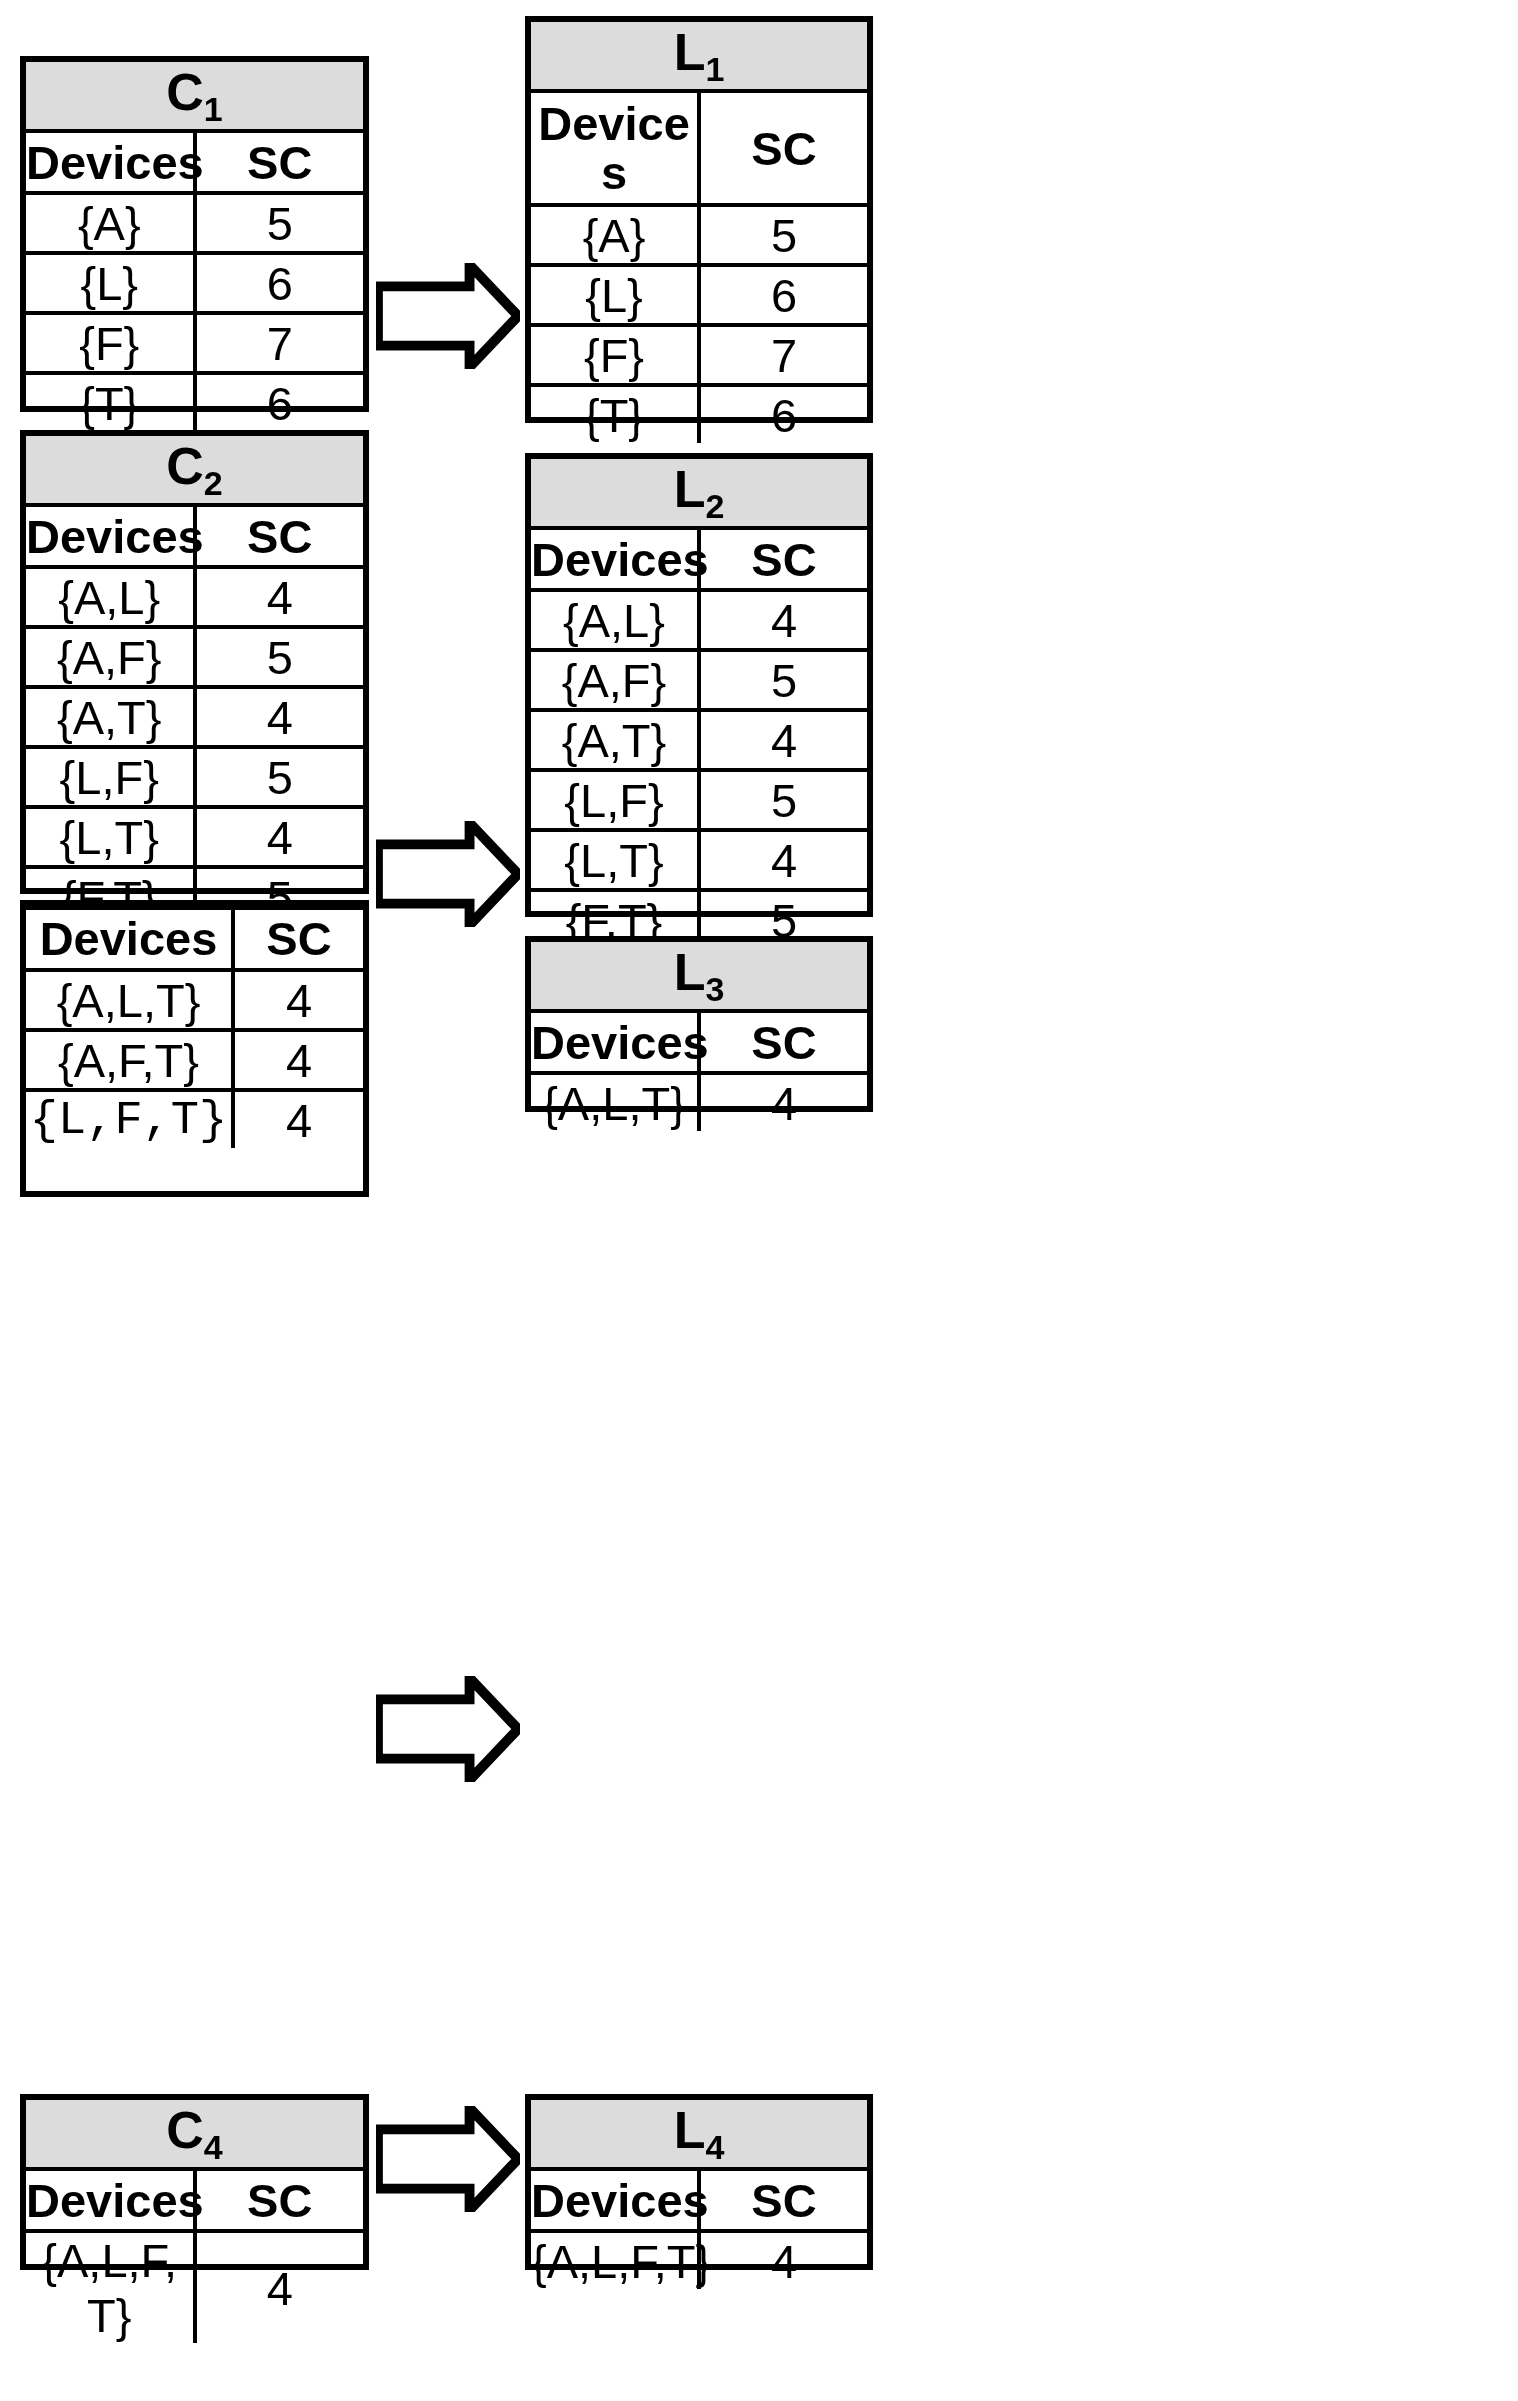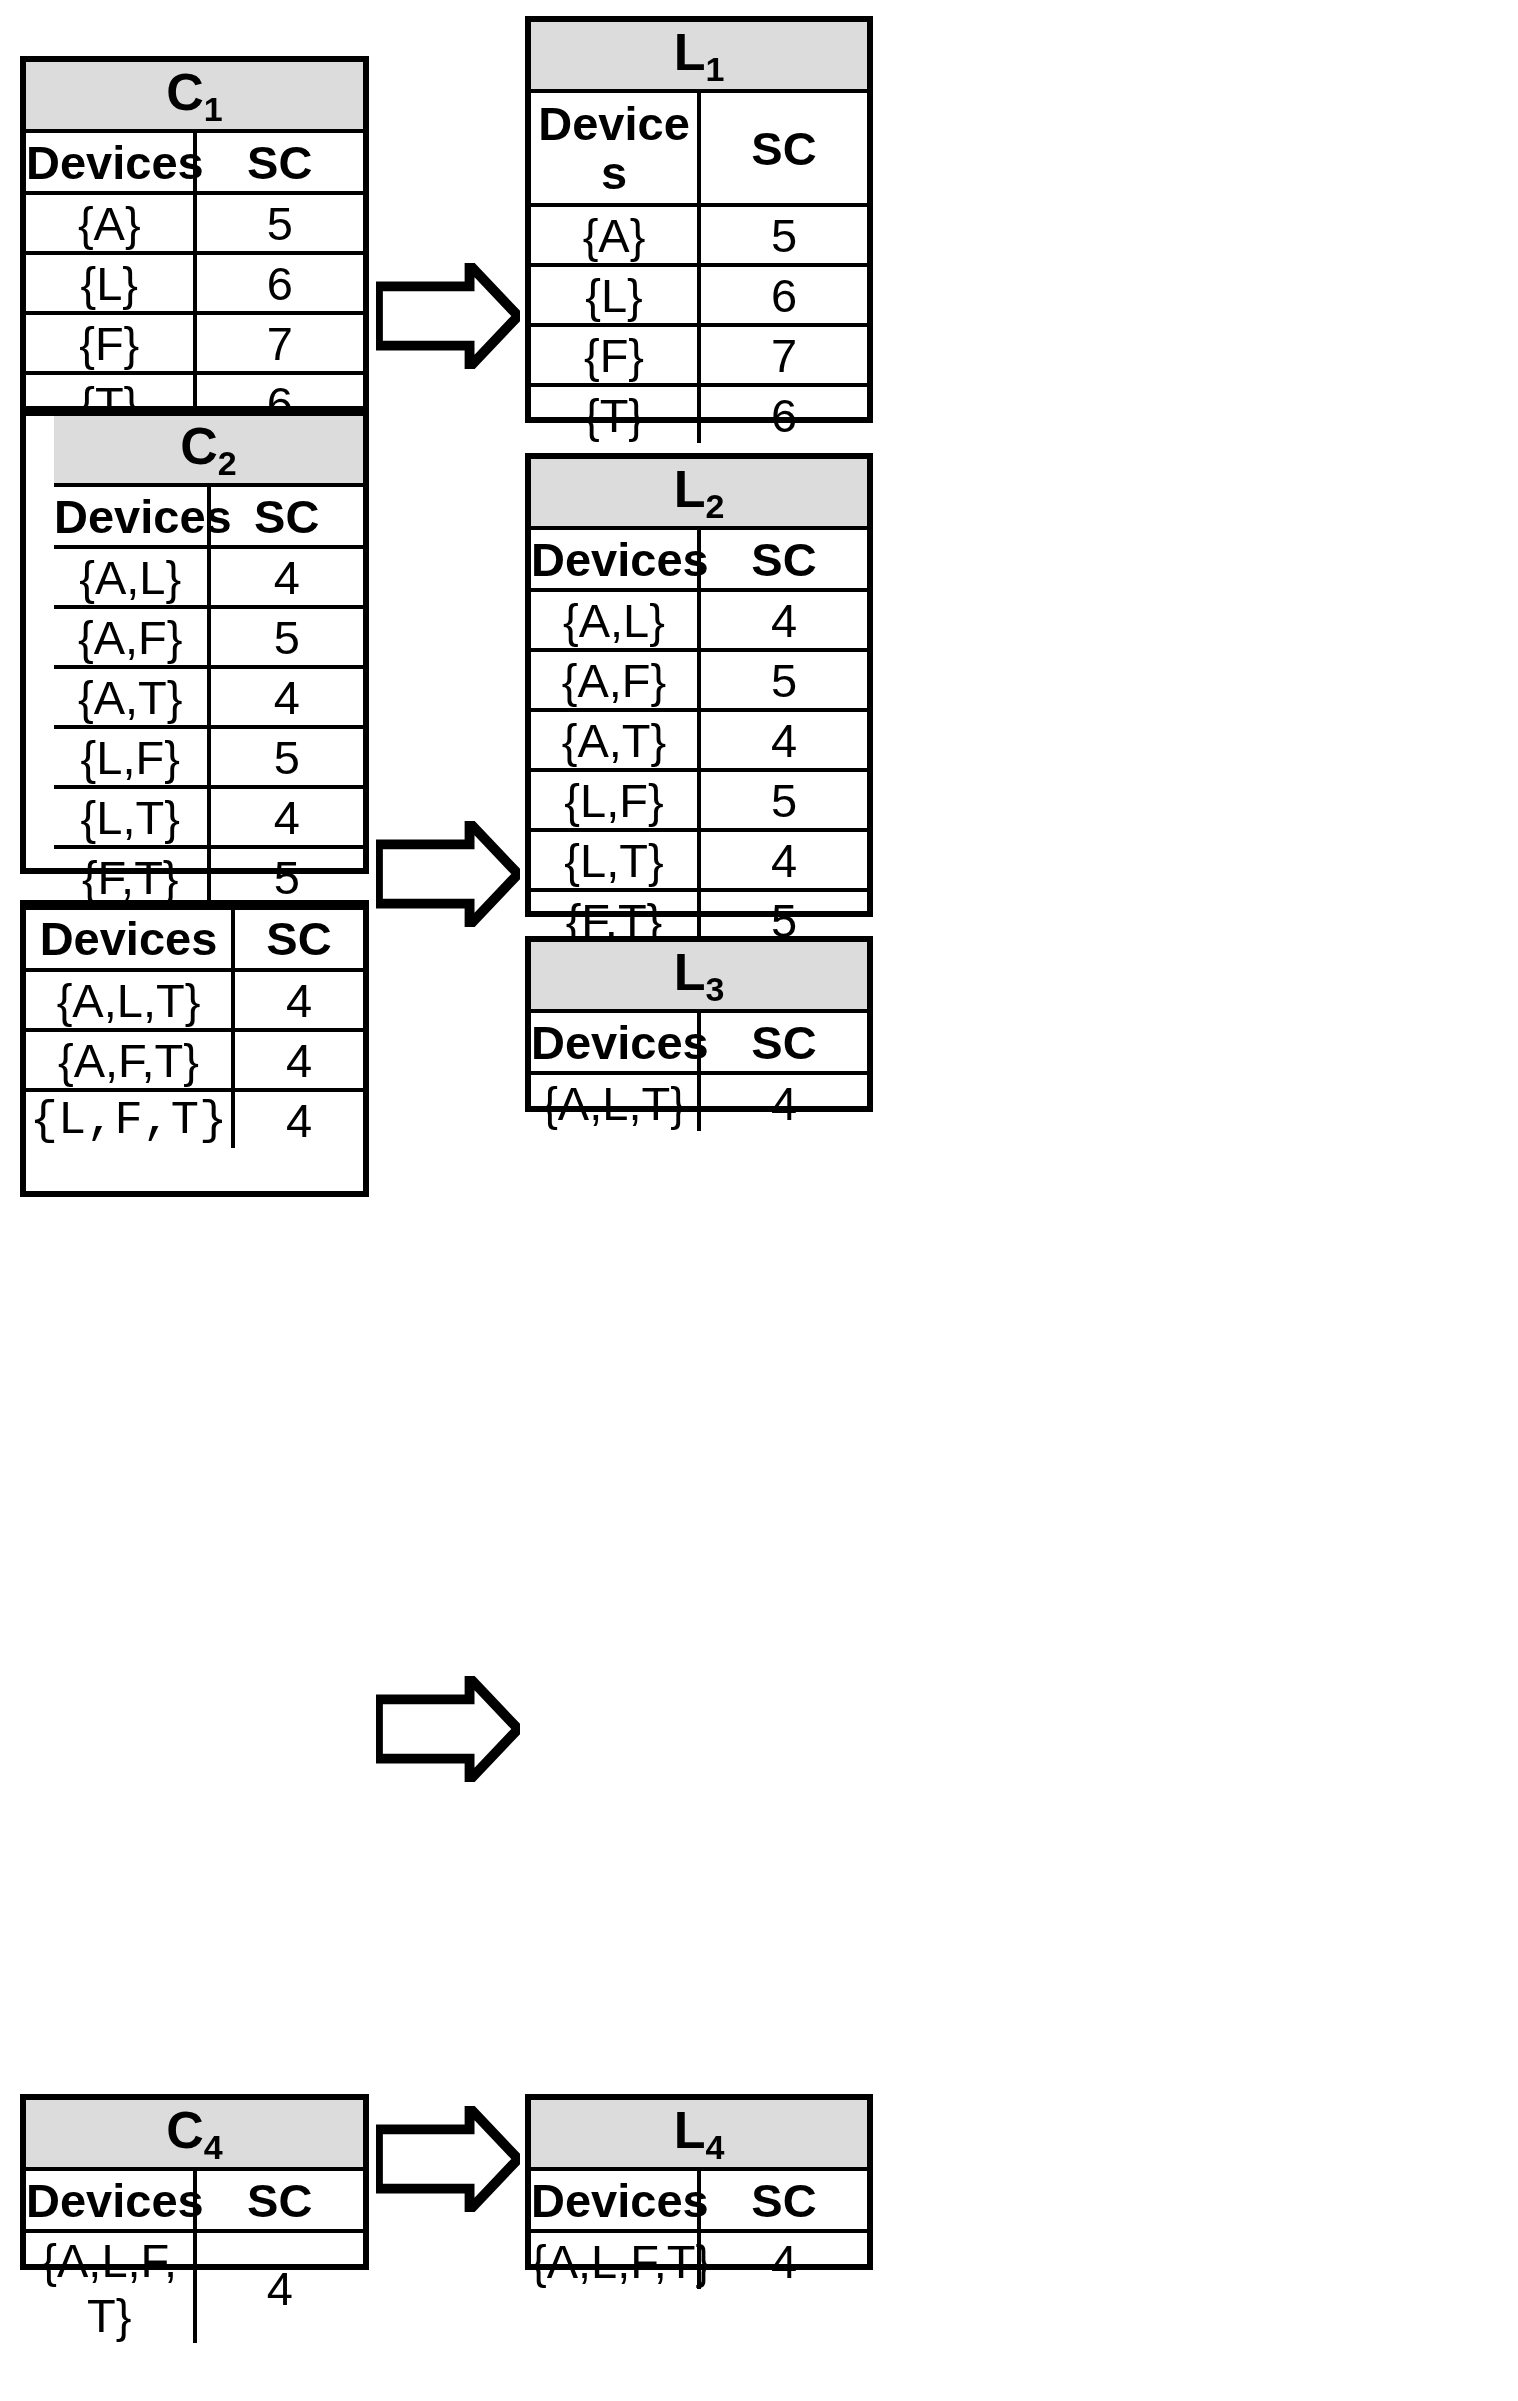--- a/index.html
+++ b/index.html
@@ -147,21 +147,21 @@
         <td class="body-cell cell-right" style="height:56px;">7</td>
       </tr>
       <tr class="last-row">
         <td class="body-cell cell-left" style="height:56px;">{T}</td>
         <td class="body-cell cell-right" style="height:56px;">6</td>
       </tr>
     </tbody>
       </table>
   </div>
 
-  <div class="tbl" style="left:20px; top:410px; width:349px; height:464px;padding-left:28px;">
+  <div class="tbl" style="left:20px; top:430px; width:349px; height:464px;">
     <table>
       <tbody>
           <tr>
         <td class="title-cell" colspan="2" style="height:61px;">
           <span>C</span><span class="sub">2</span>
         </td>
       </tr>
       <tr>
         <td class="hdr-cell hdr-left" style="width:205px; height:58px;">Devices</td>
         <td class="hdr-cell hdr-right" style="height:58px;">SC</td>

